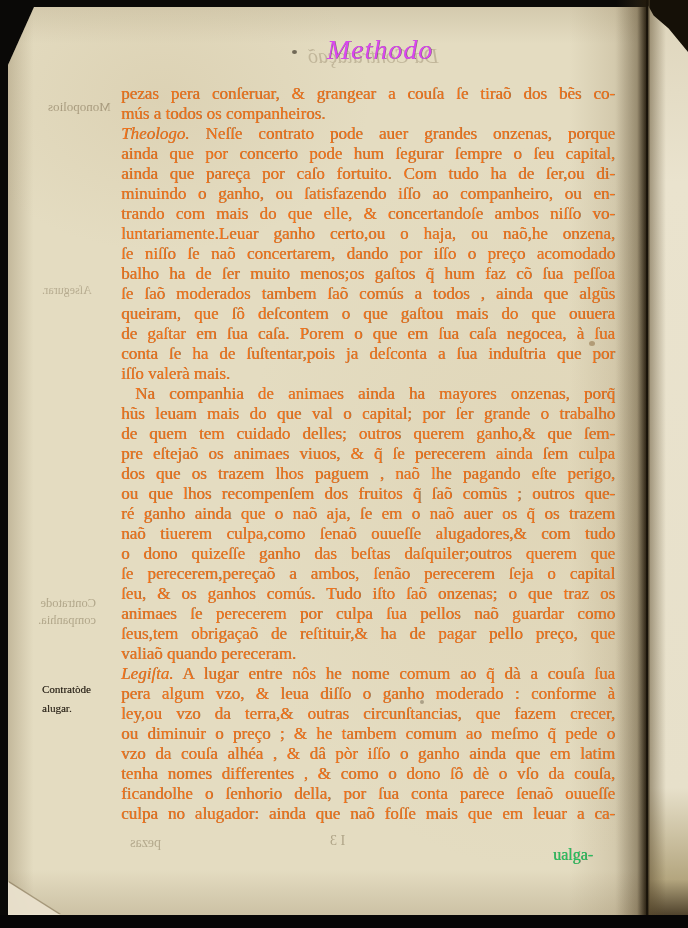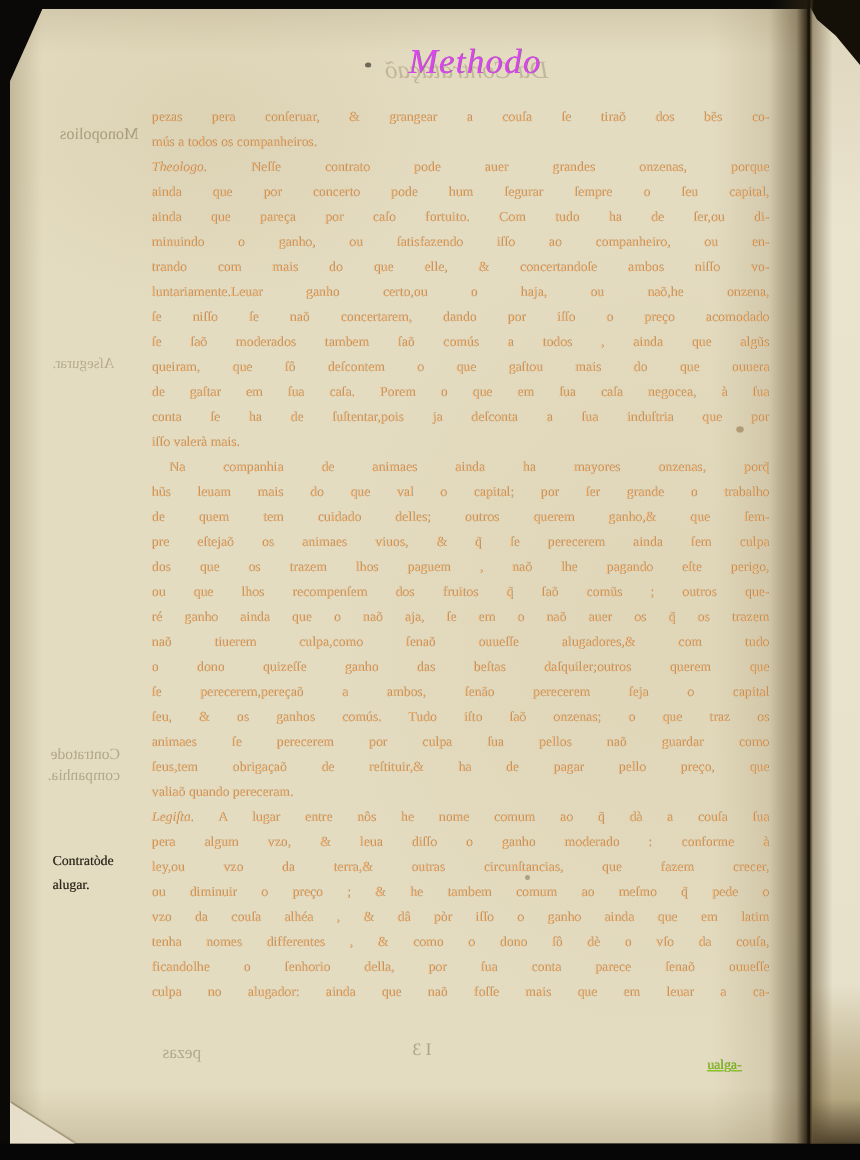--- a/index.html
+++ b/index.html
@@ -46,33 +46,32 @@
   }
   
   .header {
     position:absolute; left:230px; top:34px; width:300px;
     text-align:center; font-style:italic; font-size:28px; letter-spacing:1px;
     color:#d946ef; text-shadow:0.4px 0 0 rgba(35,28,18,0.55);
   }
   
   .text-block { position:absolute; left:121px; top:84px; width:494px; }
   .line {
-    height:20px; line-height:20px; font-size:11px; color:#fdba74;
+    height:20px; line-height:20px; font-size:17px; color:#f97316;
     text-align:justify; text-align-last:justify;
     text-shadow:0.4px 0 0 rgba(35,28,18,0.55);
     overflow:visible; white-space:nowrap;
   }
   .line.nojust { text-align-last:left; }
   .line.indent { text-indent:14px; }
   .lead { font-style:italic; }
   .catchword {
     position:absolute; left:121px; top:846px; width:472px;
-    text-align:right; font-size:11px; color:#84cc16;
+    text-align:right; font-size:16px; color:#22c55e;
     text-shadow:0.4px 0 0 rgba(35,28,18,0.55);
-    text-decoration:underline;
   }
   .margin-note {
     position:absolute; left:42px; top:680px; width:80px;
     font-size:11px; line-height:19px; color:#2b2419;
     text-shadow:0.3px 0 0 rgba(35,28,18,0.5);
   }
   
   .bt {
     position:absolute; color:rgba(108,93,62,0.48);
     transform:scaleX(-1); filter:blur(0.4px); white-space:nowrap;
@@ -120,20 +119,21 @@
   <div class="text-block" id="text-block">
       <div class="line">pezas pera conſeruar, &amp; grangear a couſa ſe tiraõ dos bẽs co-</div>
       <div class="line nojust">mús a todos os companheiros.</div>
       <div class="line"><span class="lead">Theologo.</span> Neſſe contrato pode auer grandes onzenas, porque</div>
       <div class="line">ainda que por concerto pode hum ſegurar ſempre o ſeu capital,</div>
       <div class="line">ainda que pareça por caſo fortuito. Com tudo ha de ſer,ou di-</div>
       <div class="line">minuindo o ganho, ou ſatisfazendo iſſo ao companheiro, ou en-</div>
       <div class="line">trando com mais do que elle, &amp; concertandoſe ambos niſſo vo-</div>
       <div class="line">luntariamente.Leuar ganho certo,ou o haja, ou naõ,he onzena,</div>
       <div class="line">ſe niſſo ſe naõ concertarem, dando por iſſo o preço acomodado</div>
+      <div class="line">balho ha de ſer muito menos;os gaſtos q̃ hum faz cõ ſua peſſoa</div>
       <div class="line">ſe ſaõ moderados tambem ſaõ comús a todos , ainda que algũs</div>
       <div class="line">queiram, que ſô deſcontem o que gaſtou mais do que ouuera</div>
       <div class="line">de gaſtar em ſua caſa. Porem o que em ſua caſa negocea, à ſua</div>
       <div class="line">conta ſe ha de ſuſtentar,pois ja deſconta a ſua induſtria que por</div>
       <div class="line nojust">iſſo valerà mais.</div>
       <div class="line indent">Na companhia de animaes ainda ha mayores onzenas, porq̃</div>
       <div class="line">hũs leuam mais do que val o capital; por ſer grande o trabalho</div>
       <div class="line">de quem tem cuidado delles; outros querem ganho,&amp; que ſem-</div>
       <div class="line">pre eſtejaõ os animaes viuos, &amp; q̃ ſe perecerem ainda ſem culpa</div>
       <div class="line">dos que os trazem lhos paguem , naõ lhe pagando eſte perigo,</div>

